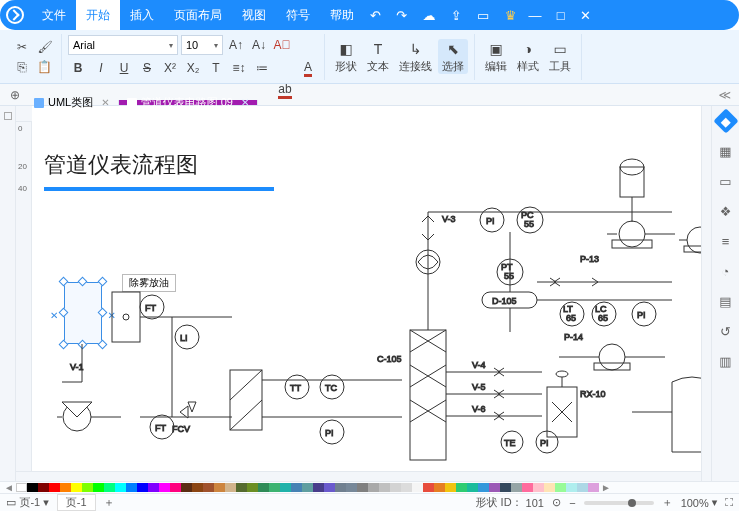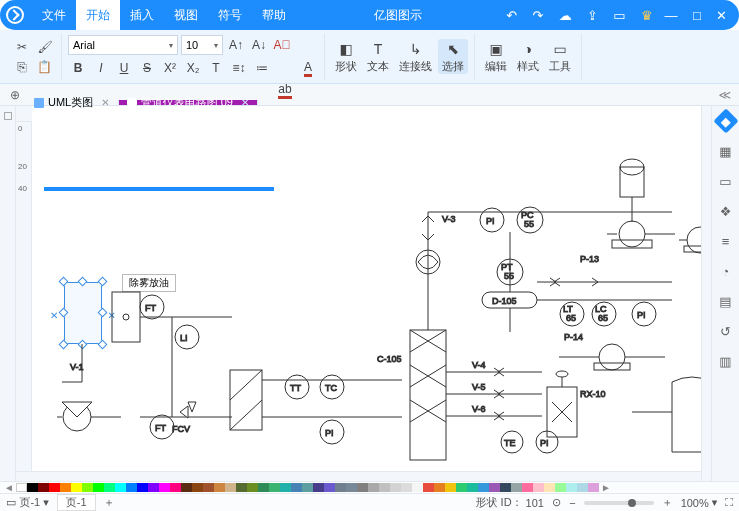--- a/index.html
+++ b/index.html
@@ -73,24 +73,24 @@
 .zoom-track .thumb{width:8px;height:8px;background:#666;border-radius:50%;position:absolute;top:-2px;left:44px;}
 </style>
 </head>
 <body>
 
 <div class="titlebar">
   <div class="app-icon"></div>
   <div class="menuitem">文件</div>
   <div class="menuitem active">开始</div>
   <div class="menuitem">插入</div>
+  <div class="menuitem">页面布局</div>
   <div class="menuitem">视图</div>
   <div class="menuitem">符号</div>
   <div class="menuitem">帮助</div>
-  <div class="spacer">亿图图示</div>
   <div class="rt-icons">
     <span>↶</span>
     <span>↷</span>
     <span>☁</span>
     <span>⇪</span>
     <span>▭</span>
     <span style="color:#ffcf4d;">♛</span>
   </div>
   <div class="win-btns">
     <span>—</span>
@@ -202,20 +202,21 @@
         
       </div>
     </div>
     <div class="canvas-wrap">
       <div class="vruler">
         <span style="top:2px">0</span>
           <span style="top:40px">20</span>
           <span style="top:62px">40</span>
       </div>
       <div class="canvas">
+        <div class="page-title">管道仪表流程图</div>
         <div class="title-underline"></div>
 
         <div class="sel-box">
           <div class="body"></div>
           <div class="handle" style="left:-4px;top:-4px;"></div>
             <div class="handle" style="right:-4px;top:-4px;"></div>
           <div class="handle" style="left:-4px;bottom:-4px;"></div>
             <div class="handle" style="right:-4px;bottom:-4px;"></div>
           <div class="handle" style="left:50%;top:-4px;margin-left:-4px;"></div>
             <div class="handle" style="left:50%;bottom:-4px;margin-left:-4px;"></div>

